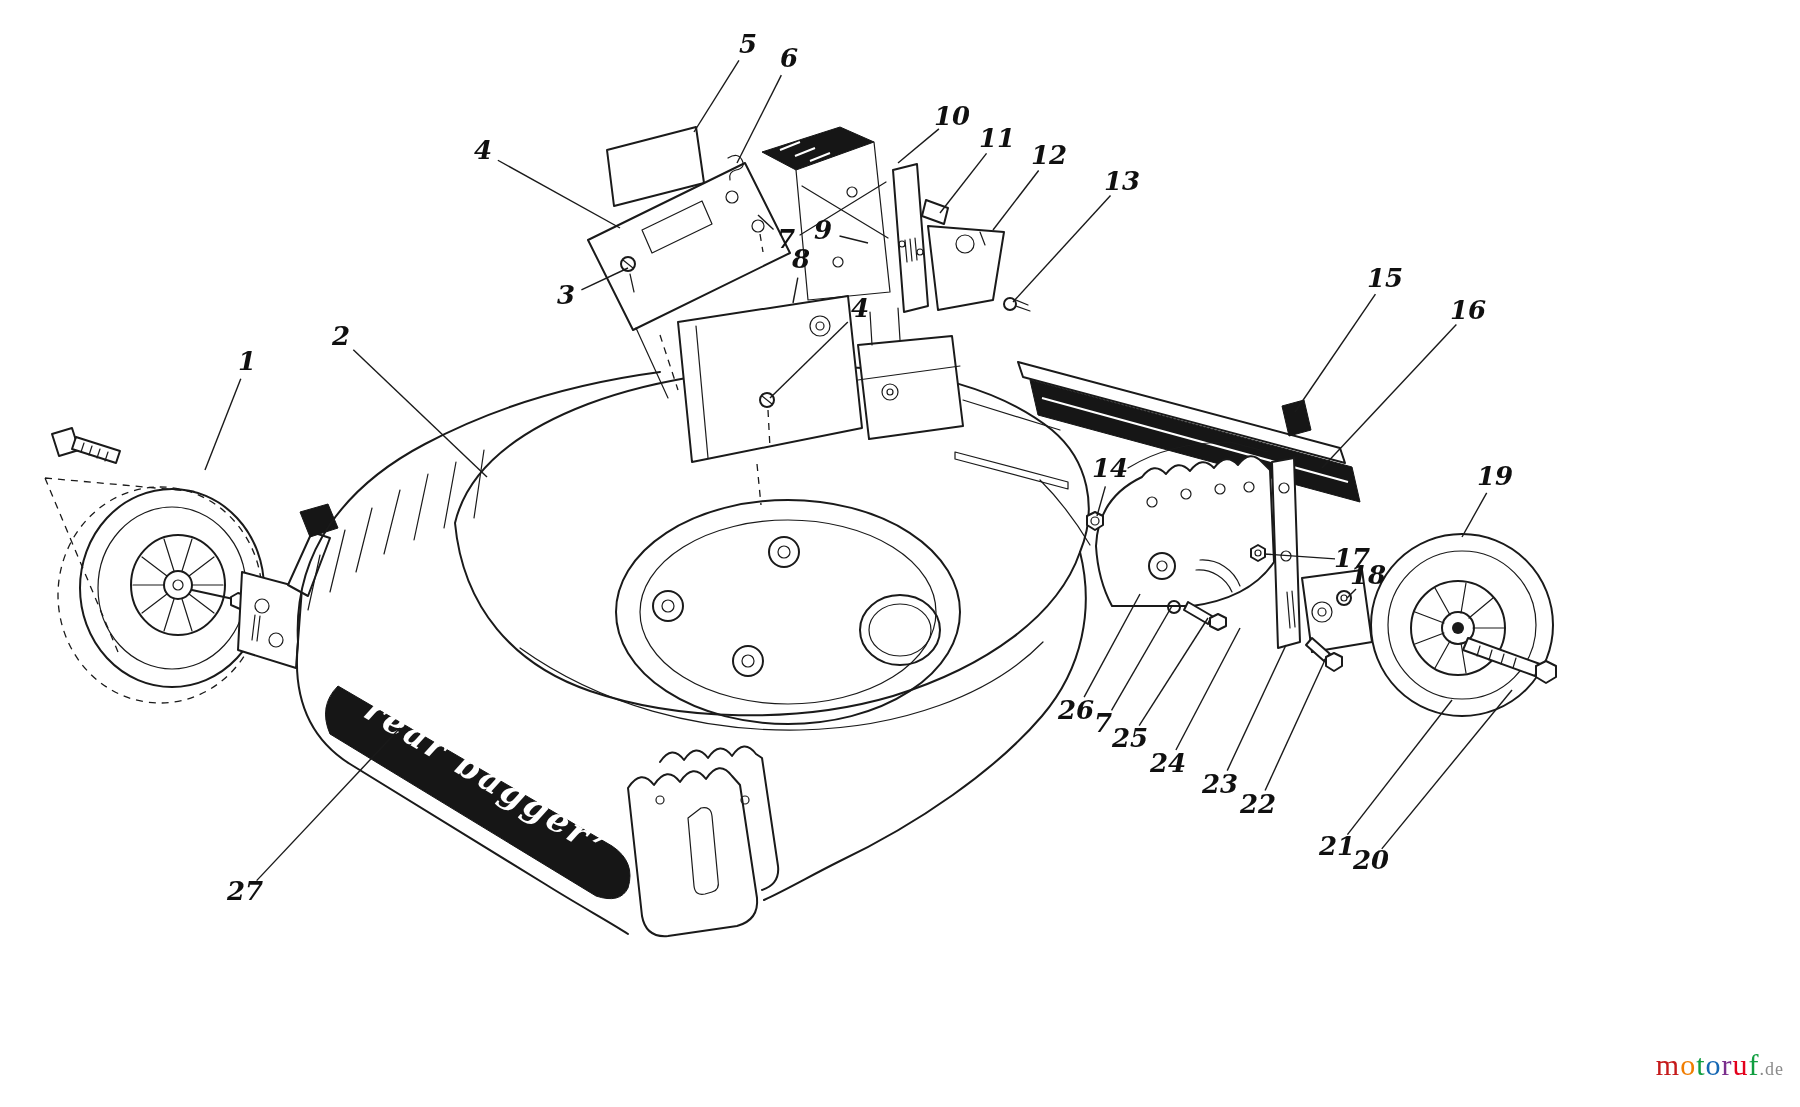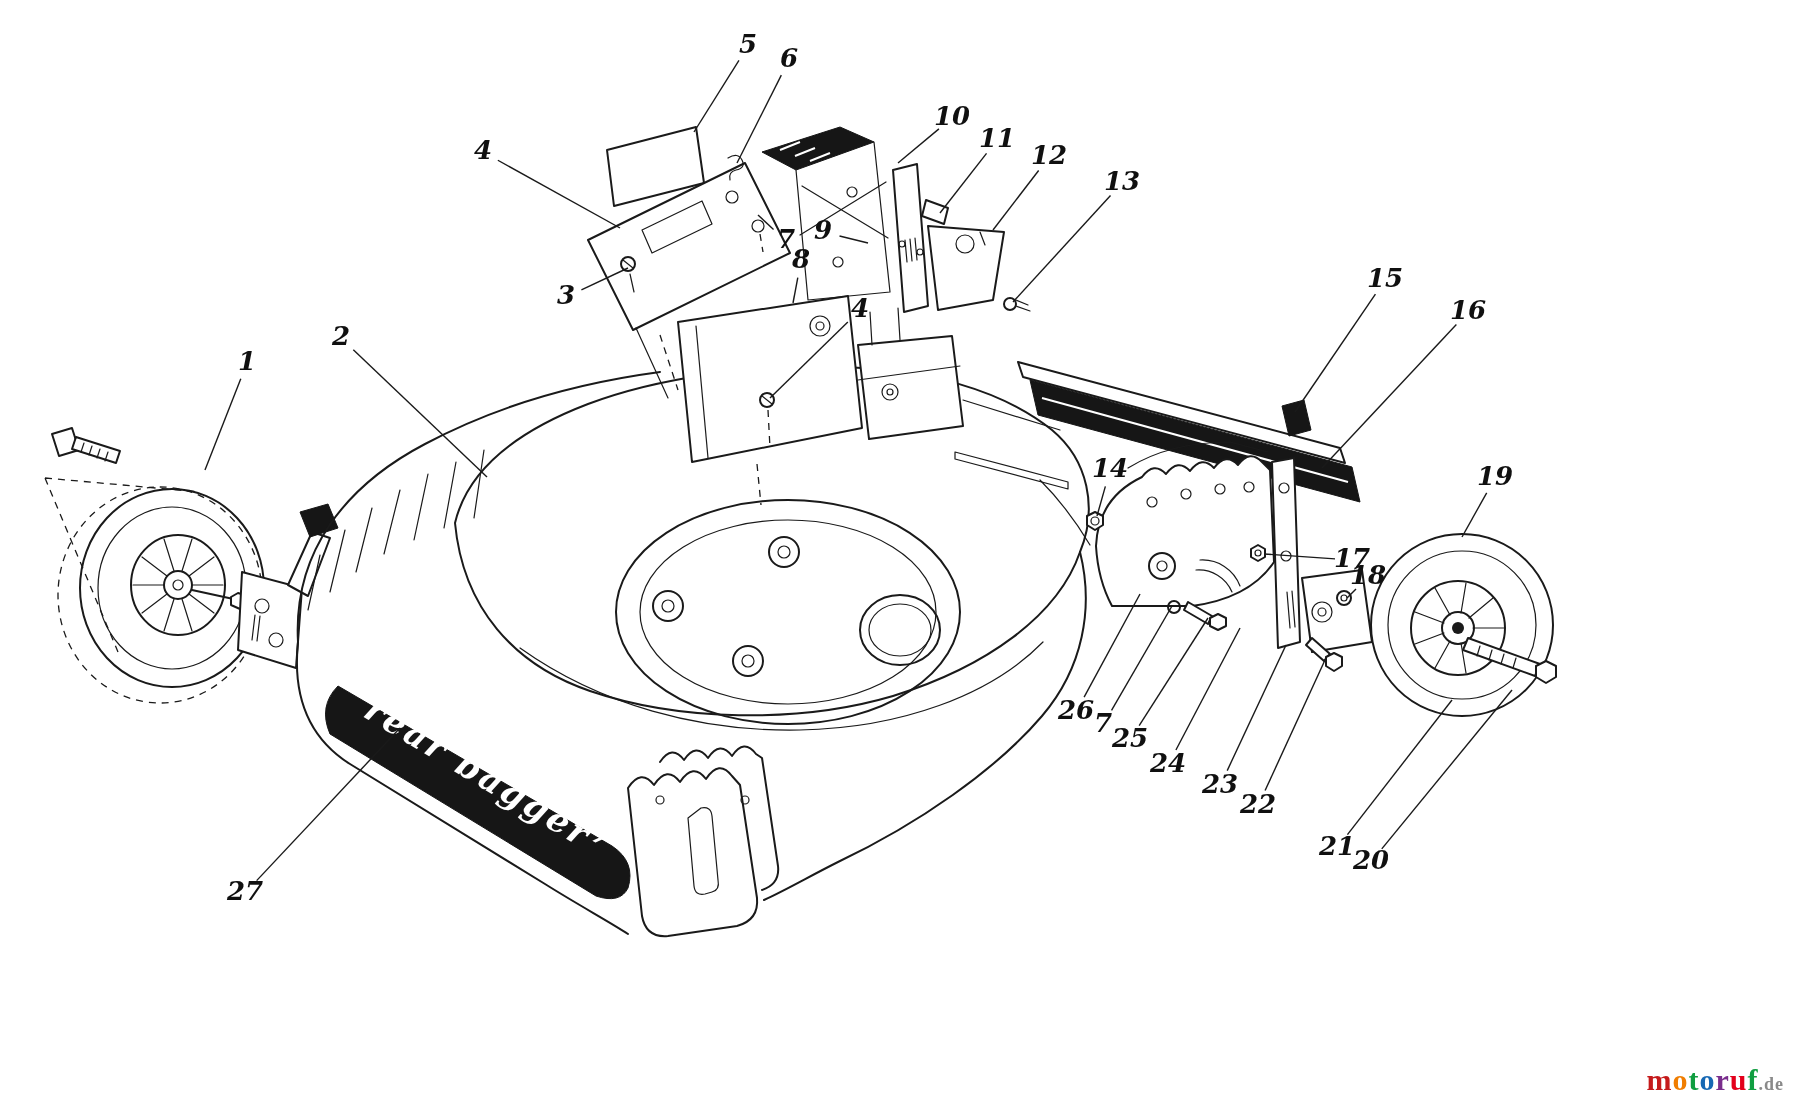--- a/index.html
+++ b/index.html
@@ -10,22 +10,22 @@
   .thin{fill:none;stroke:#1a1a1a;stroke-width:1.2;stroke-linejoin:round;stroke-linecap:round;}
   .wfill{fill:#ffffff;stroke:#1a1a1a;stroke-width:2;stroke-linejoin:round;}
   .dark{fill:#161616;stroke:#161616;stroke-width:1;}
   .dash{fill:none;stroke:#1a1a1a;stroke-width:1.3;stroke-dasharray:7 6;}
   .whitehatch{stroke:#ffffff;stroke-width:2;fill:none;}
   .leader{stroke:#1a1a1a;stroke-width:1.4;}
   .part-num{font-family:"DejaVu Serif",serif;font-style:italic;font-weight:bold;font-size:26px;
             fill:#101010;text-anchor:middle;dominant-baseline:middle;}
   .band-text{font-family:"DejaVu Serif",serif;font-style:italic;font-weight:bold;
              fill:#ffffff;letter-spacing:3px;}
-  #watermark{position:absolute;right:16px;bottom:10px;font-family:"Liberation Serif",serif;
-             font-weight:bold;font-size:30px;letter-spacing:1px;}
+  #watermark{position:absolute;right:16px;bottom:25px;font-family:"Liberation Serif",serif;
+             font-weight:normal;font-size:30px;letter-spacing:1px;}
   #watermark .suffix{font-size:18px;}
 </style>
 </head>
 <body>
 
 <div id="stage">
   <svg viewBox="0 0 1800 1107">
 
     <g>
       <ellipse class="dash" cx="160" cy="595" rx="102" ry="108"></ellipse>

